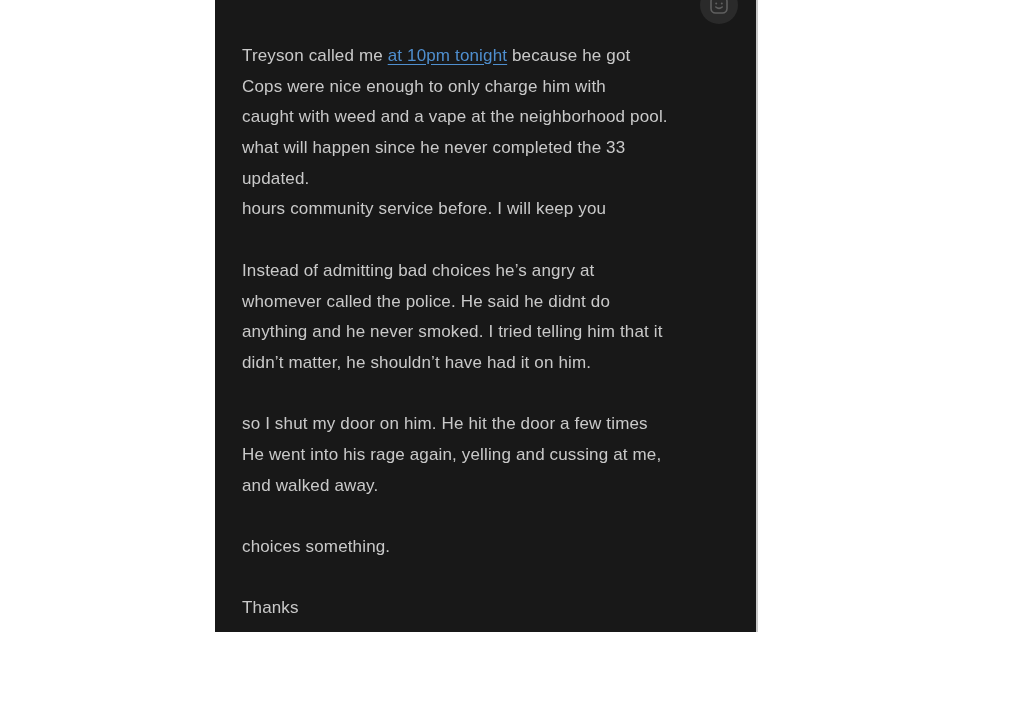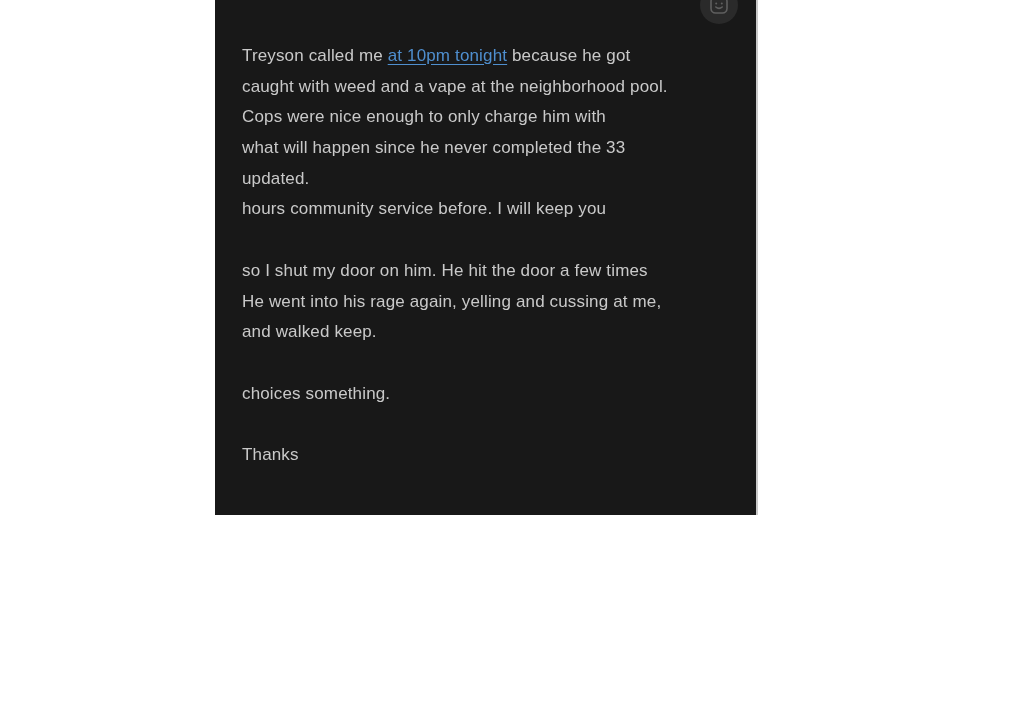--- a/index.html
+++ b/index.html
@@ -11,21 +11,21 @@
     --icon:#d2d2d2;
     --dim-icon:#5f5f5f;
     --reaction-bg:#2a2a2a;
   }
   *{margin:0;padding:0;box-sizing:border-box;}
   html,body{width:1024px;height:712px;overflow:hidden;background:var(--page-bg);
     font-family:"Liberation Sans",sans-serif;}
   .page{position:relative;width:1024px;height:712px;background:var(--page-bg);overflow:hidden;}
 
   .phone{
-    position:absolute;left:215px;top:0;width:543px;height:515px;
+    position:absolute;left:215px;top:0;width:543px;height:632px;
     background:var(--screen-bg);overflow:hidden;
     border-right:2px solid #c9c9c9;
   }
 
   
   .reaction-btn{
     position:absolute;left:485px;top:-14px;width:38px;height:38px;border-radius:50%;
     background:var(--reaction-bg);border:none;display:flex;align-items:center;justify-content:center;
     cursor:pointer;
   }
@@ -61,32 +61,38 @@
         <rect x="3" y="3" width="16" height="16" rx="4.5"></rect>
         <circle cx="8.2" cy="9.4" r="1" fill="var(--dim-icon)" stroke="none"></circle>
         <circle cx="13.8" cy="9.4" r="1" fill="var(--dim-icon)" stroke="none"></circle>
         <path d="M7.8 13 Q11 15.6 14.2 13" stroke-linecap="round"></path>
       </svg>
     </button>
 
     <div class="email-body">
       <div class="para">
         <div class="line"><span>Treyson called me </span><a class="msg-link">at 10pm tonight</a><span> because he got</span></div>
+        <div class="line">Cops were nice enough to only charge him with</div>
         <div class="line">caught with weed and a vape at the neighborhood pool.</div>
-        <div class="line">Cops were nice enough to only charge him with</div>
         <div class="line">what will happen since he never completed the 33</div>
         <div class="line">updated.</div>
         <div class="line">hours community service before. I will keep you</div>
       </div>
 
+      <div class="para">
+        <div class="line">Instead of admitting bad choices he’s angry at</div>
+        <div class="line">whomever called the police. He said he didnt do</div>
+        <div class="line">anything and he never smoked. I tried telling him that it</div>
+        <div class="line">didn’t matter, he shouldn’t have had it on him.</div>
+      </div>
 
       <div class="para">
         <div class="line">so I shut my door on him. He hit the door a few times</div>
         <div class="line">He went into his rage again, yelling and cussing at me,</div>
-        <div class="line">and walked keep.</div>
+        <div class="line">and walked away.</div>
       </div>
 
       <div class="para">
         <div class="line">choices something.</div>
       </div>
 
       <div class="line">Thanks</div>
     </div>
 
     <div class="toolbar">

